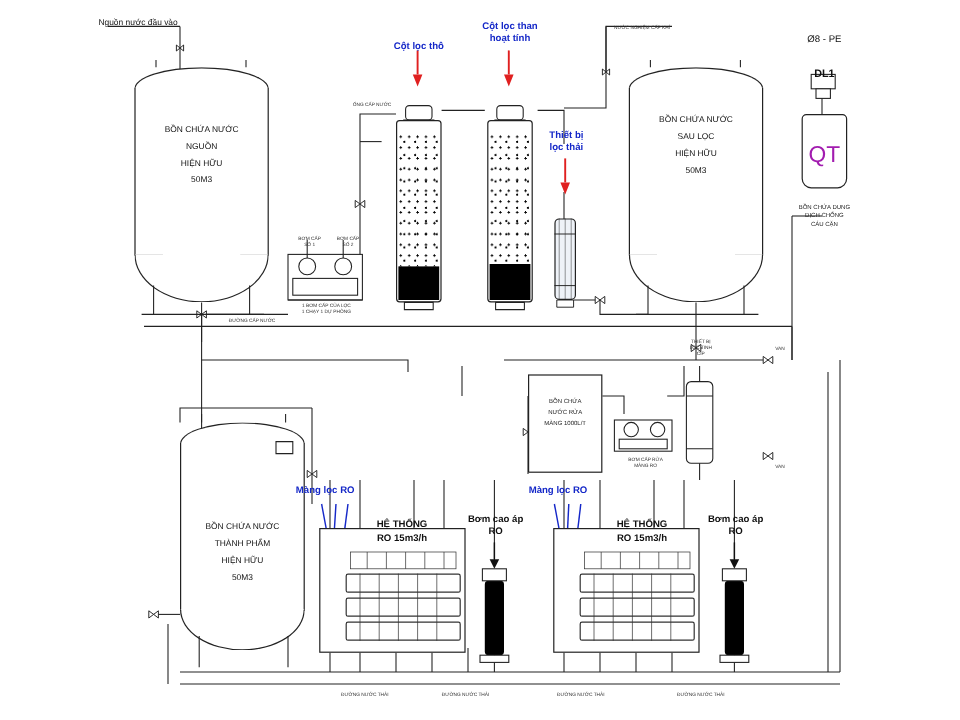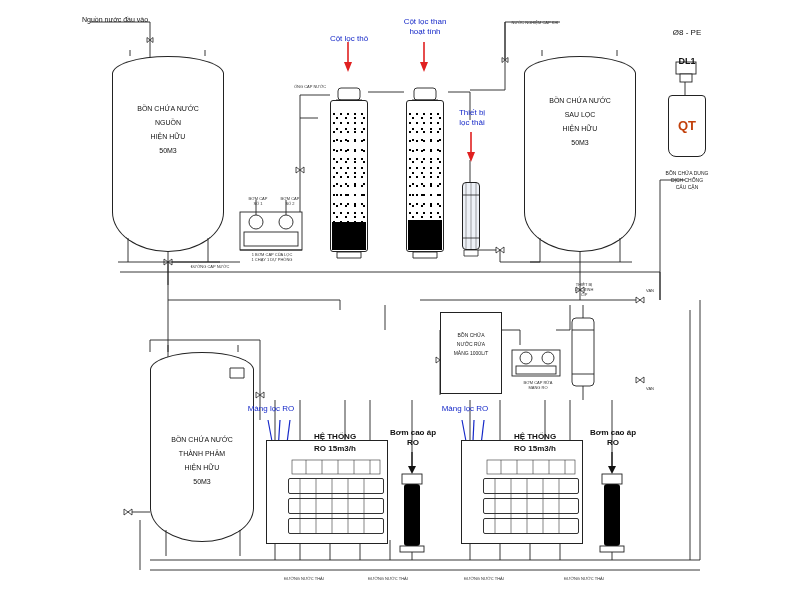--- a/index.html
+++ b/index.html
@@ -20,21 +20,21 @@
   .lbl {
     position: absolute;
     font-size: 7px;
     color: #111;
     line-height: 1.25;
     white-space: pre-line;
     text-align: center;
   }
   .lbl.blue {
     color: #1528c8;
-    font-weight: normal;
+    font-weight: bold;
     font-size: 8px;
   }
   .lbl.tiny {
     font-size: 5px;
     color: #222;
   }
   .lbl.micro {
     font-size: 4px;
     color: #333;
   }
@@ -343,21 +343,21 @@
   <div class="lbl" style="left:524px; top:125px; width:112px;">HIỆN HỮU</div>
   <div class="lbl" style="left:524px; top:139px; width:112px;">50M3</div>
   <svg class="overlay">
     <g stroke="#222" stroke-width="0.9" fill="none">
       <path d="M540 238 L540 262 M620 238 L620 262 M530 262 L632 262"></path>
       <path d="M542 56 L542 50 M617 56 L617 50"></path>
     </g>
   </svg>
 
   <div class="col-body" style="left:668px; top:95px; width:38px; height:62px; border-radius:4px 4px 8px 8px;"></div>
-  <div class="lbl" style="left:668px; top:118px; width:38px; font-size:13px; font-weight:bold; color:#c2410c;">QT</div>
+  <div class="lbl" style="left:668px; top:118px; width:38px; font-size:19px; font-weight:normal; color:#a21caf;">QT</div>
   <div class="lbl tiny" style="left:652px; top:170px; width:70px;">BỒN CHỨA DUNG</div>
   <div class="lbl tiny" style="left:652px; top:177px; width:70px;">DỊCH CHỐNG</div>
   <div class="lbl tiny" style="left:652px; top:184px; width:70px;">CÁU CẶN</div>
   <div class="lbl" style="left:660px; top:56px; width:54px; font-size:9px; font-weight:bold;">DL1</div>
   <div class="lbl" style="left:652px; top:28px; width:70px; font-size:8px;">Ø8 - PE</div>
 
   <div class="tank" style="left:440px; top:312px; width:62px; height:82px;"></div>
   <div class="lbl tiny" style="left:440px; top:332px; width:62px;">BỒN CHỨA</div>
   <div class="lbl tiny" style="left:440px; top:341px; width:62px;">NƯỚC RỬA</div>
   <div class="lbl tiny" style="left:440px; top:350px; width:62px;">MÀNG 1000L/T</div>

